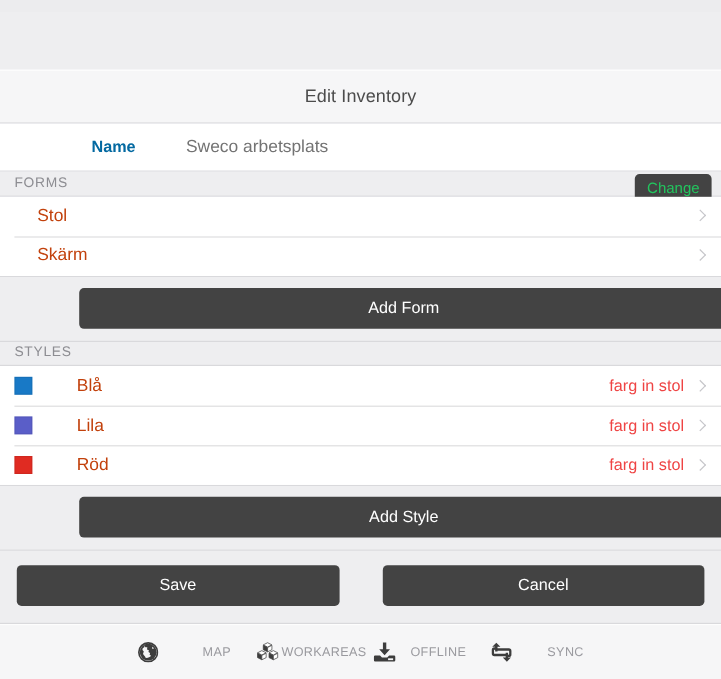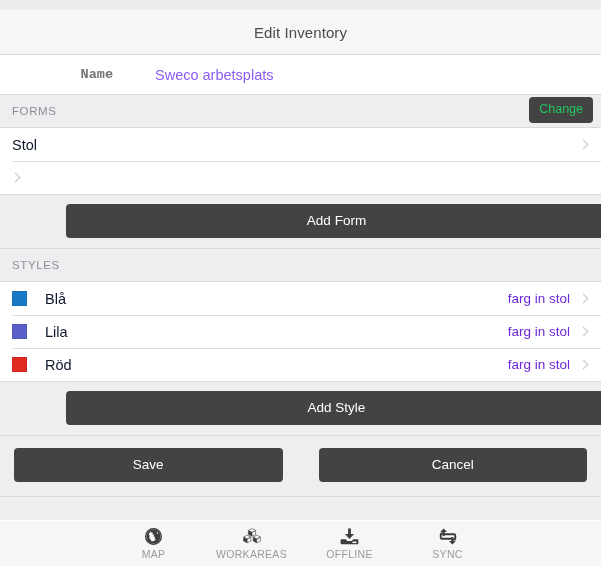--- a/index.html
+++ b/index.html
@@ -37,20 +37,21 @@
   
   .navbar {
     height: 45px;
     flex: 0 0 45px;
     background: #f6f6f7;
     border-top: 1px solid #fdfdfd;
     border-bottom: 1px solid #d9d9dc;
     display: flex;
     align-items: center;
     justify-content: center;
+    margin-top: 48px;
   }
   .navbar-title {
     font-size: 15px;
     color: #4c4c4c;
     letter-spacing: .1px;
   }
 
   
   .content {
     flex: 1 1 auto;
@@ -71,26 +72,25 @@
     display: flex;
     align-items: center;
     background: #fff;
   }
   .name-label {
     width: 155px;
     text-align: right;
     padding-right: 42px;
     font-weight: bold;
     font-size: 13.5px;
-    color: #737373;
-    font-family: Liberation Mono, monospace;
+    color: #0369a1;
   }
   .name-value {
     font-size: 14.5px;
-    color: #8b5cf6;
+    color: #737373;
   }
 
   
   .section-head {
     background: #eeeef0;
     height: 33px;
     display: flex;
     align-items: center;
     padding: 0 12px;
     position: relative;
@@ -134,26 +134,27 @@
     content: "";
     position: absolute;
     left: 12px;
     right: 0;
     top: 0;
     height: 1px;
     background: #dededf;
   }
   .row-label {
     font-size: 14.5px;
-    color: #0f172a;
+    color: #c2410c;
     flex: 1 1 auto;
+    margin-left: 19px;
   }
   .row-note {
     font-size: 13.5px;
-    color: #6d28d9;
+    color: #ef4444;
     margin-right: 10px;
   }
   .chev {
     width: 9px;
     height: 14px;
     flex: 0 0 9px;
     position: relative;
   }
   .chev::before {
     content: "";
@@ -221,23 +222,22 @@
     background: #f6f6f7;
     border-top: 1px solid #fdfdfd;
     display: flex;
     align-items: center;
     justify-content: center;
     gap: 20px;
   }
   .tab {
     width: 78px;
     display: flex;
-    flex-direction: column;
-    align-items: center;
-    justify-content: flex-end;
+    align-items: center;
+    justify-content: space-between;
     cursor: pointer;
     gap: 2px;
   }
   .tab-icon {
     height: 19px;
     display: flex;
     align-items: center;
     justify-content: center;
   }
   .tab-icon svg { display: block; }
@@ -271,20 +271,21 @@
       <span class="section-head-title">FORMS</span>
       <button class="change-btn">Change</button>
     </div>
 
     <div class="list">
       <div class="row">
         <span class="row-label">Stol</span>
         <span class="chev"></span>
       </div>
       <div class="row">
+        <span class="row-label">Skärm</span>
         <span class="chev"></span>
       </div>
     </div>
 
     <div class="btn-band">
       <button class="btn-wide">Add Form</button>
     </div>
 
     <div class="section-head">
       <span class="section-head-title">STYLES</span>

